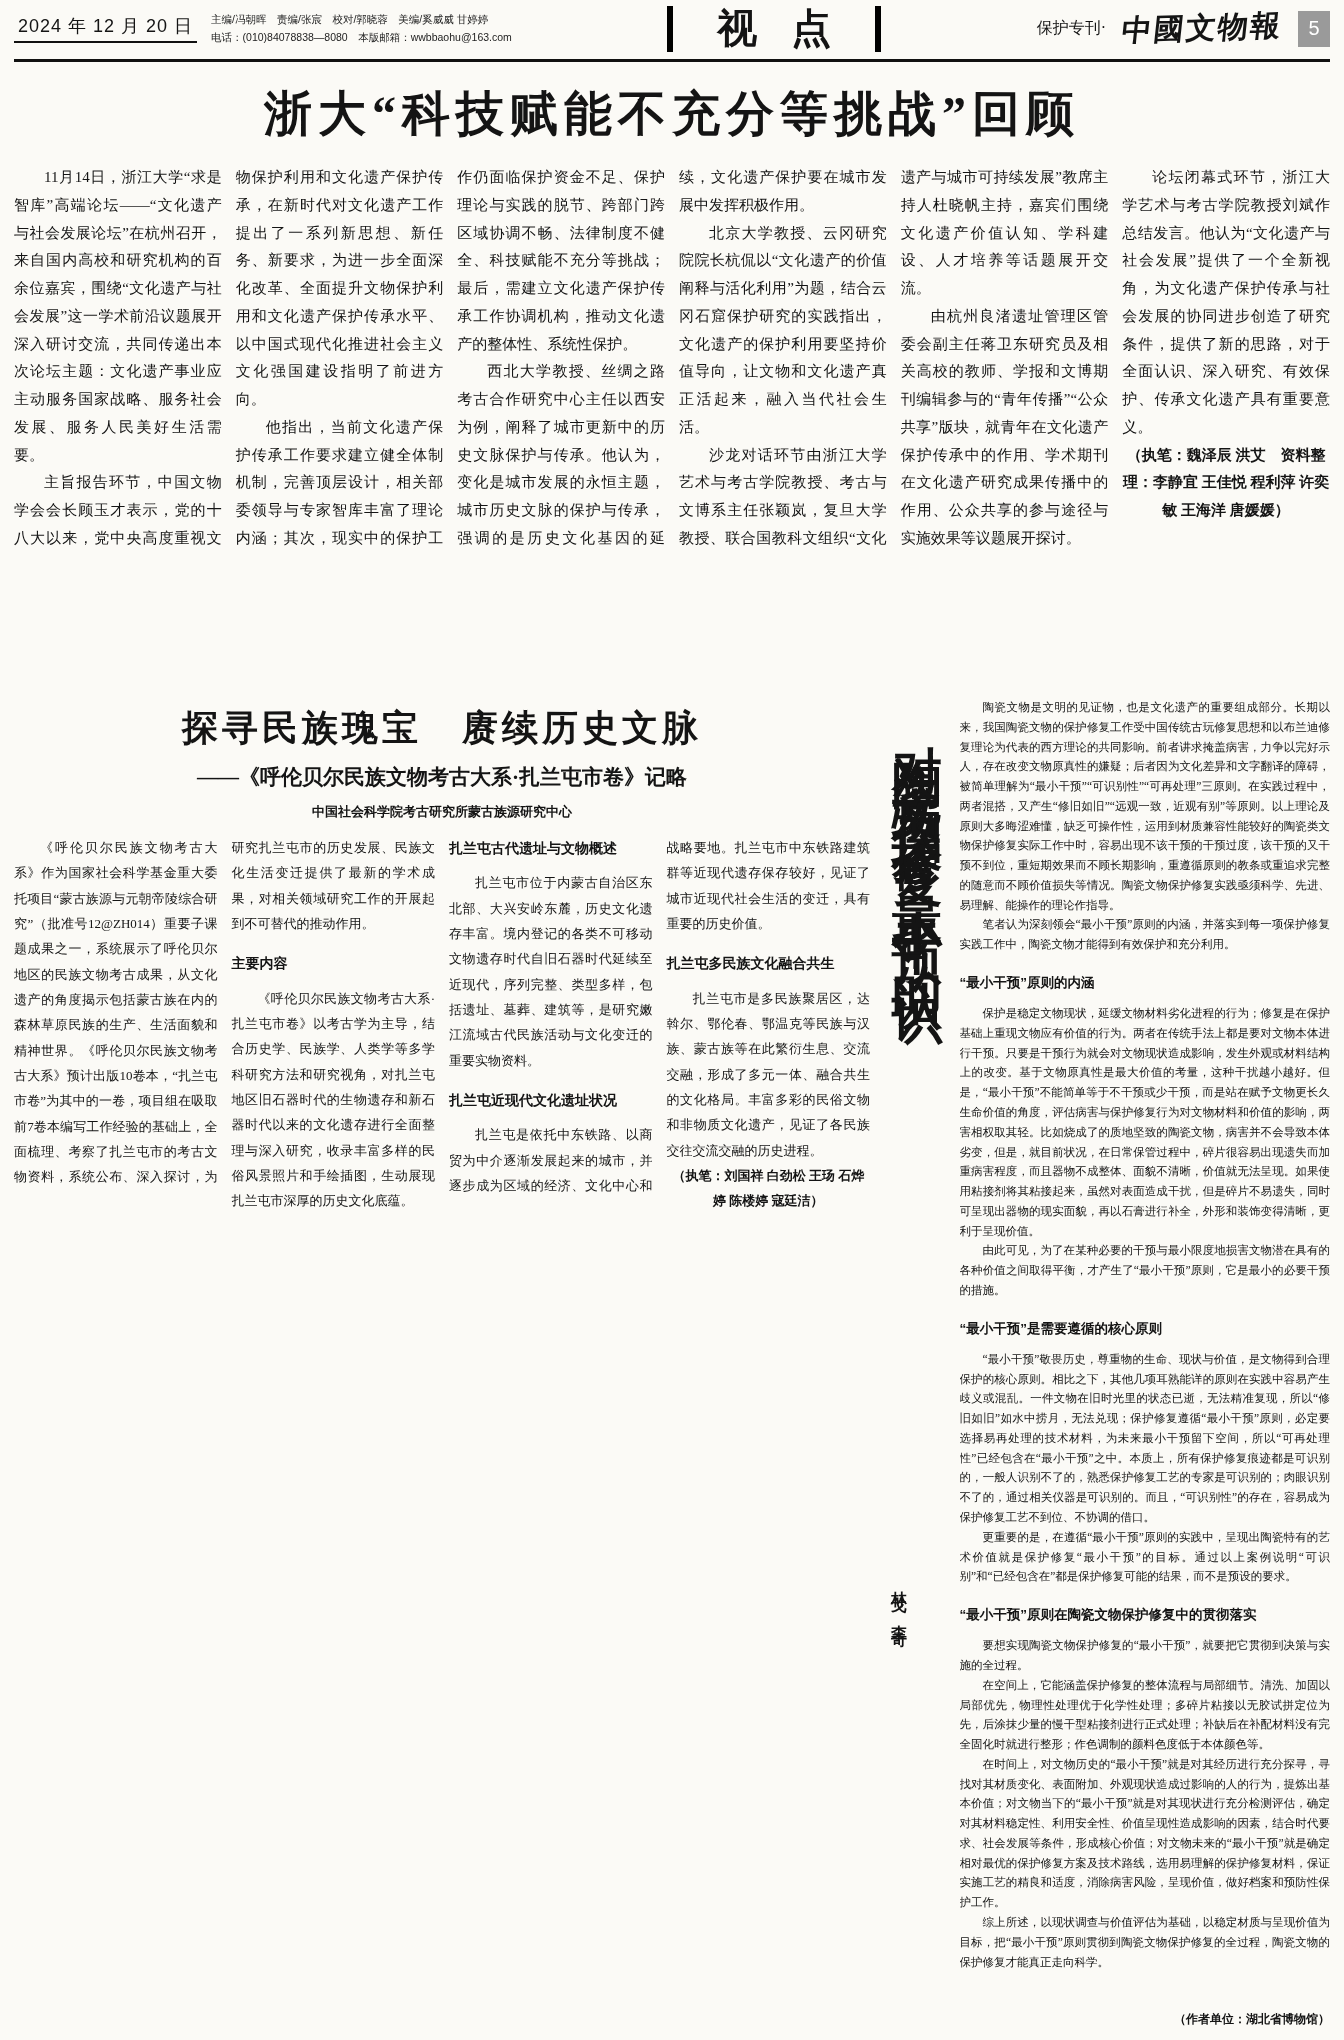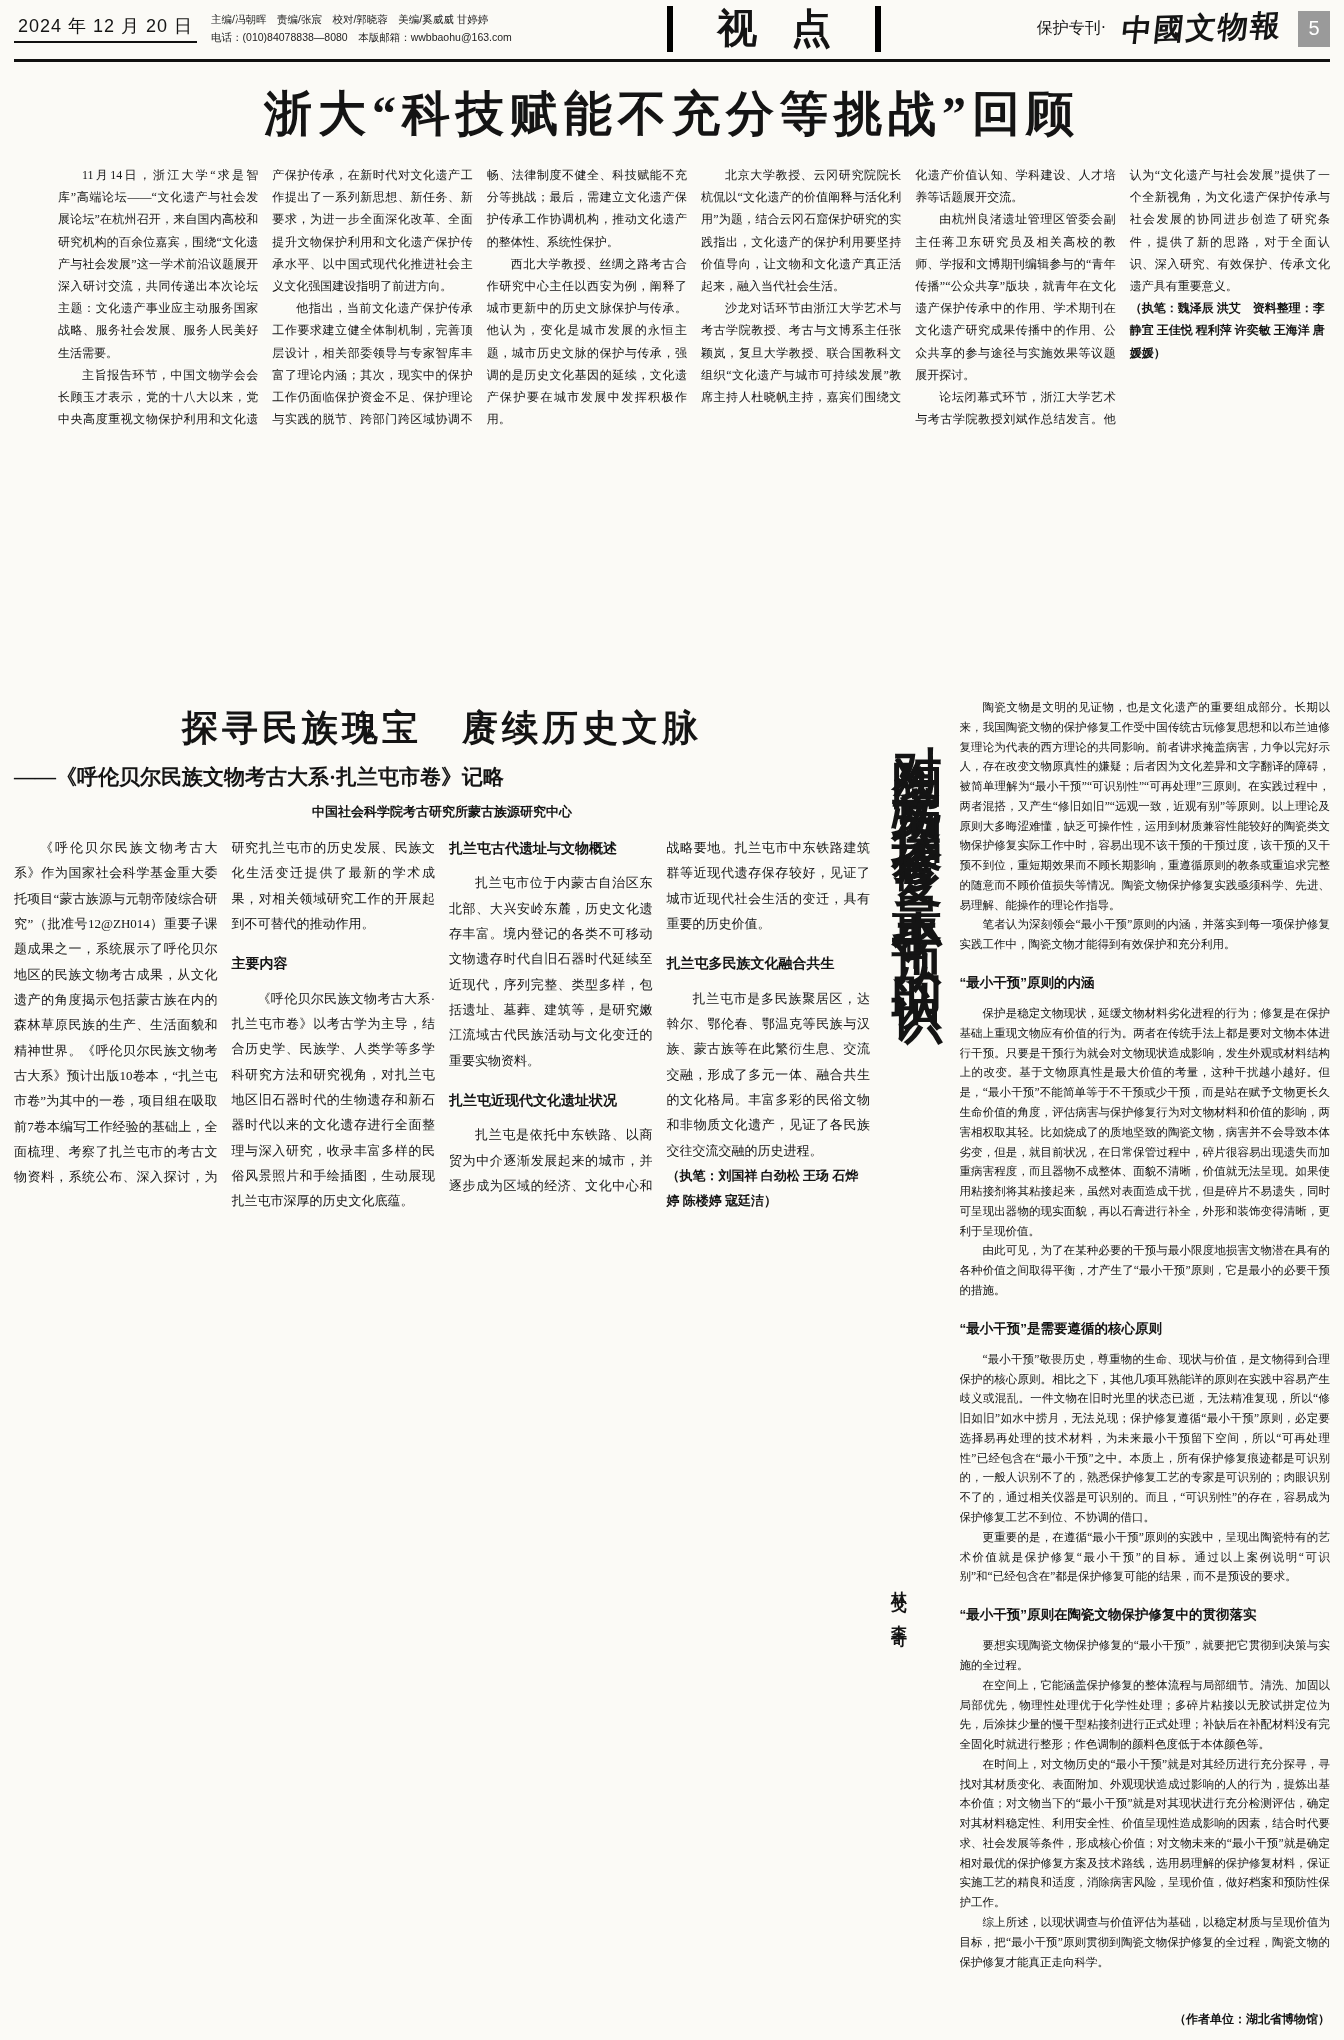--- a/index.html
+++ b/index.html
@@ -23,28 +23,28 @@
   .m-edition { font-size:16px; }
   .m-paper { font-size:30px; font-weight:900; transform:skewX(-8deg) rotate(-2deg);
              letter-spacing:2px; }
   .m-page { width:32px; height:36px; background:#9a9a9a; color:#fff; font-size:20px;
             display:flex; align-items:center; justify-content:center;
             font-family:"Liberation Sans",sans-serif; }
   
   .h1-forum { text-align:center; font-size:48px; font-weight:900; letter-spacing:6px;
               margin:20px 0 18px; }
   .cols6 { column-count:6; column-gap:14px; height:520px; overflow:hidden;
-           font-size:12px; line-height:1.85; text-align:justify;margin-left:44px; }
+           font-size:15px; line-height:1.85; text-align:justify; }
   .cols6 p, .cols4 p, .cer-body p { text-indent:2em; }
-  .credit { text-align:left; font-weight:700; text-indent:0 !important; }
+  .credit { text-align:center; font-weight:700; text-indent:0 !important; }
   
   .bottom { display:flex; gap:18px; margin-top:14px; height:1330px; }
   .zl { width:856px; display:flex; flex-direction:column; }
   .h1-zl { text-align:center; font-size:36px; font-weight:900; letter-spacing:4px; margin-top:6px; }
-  .h2-zl { text-align:left; font-size:21px; font-weight:700; margin-top:10px; }
+  .h2-zl { text-align:center; font-size:21px; font-weight:700; margin-top:10px; }
   .byline-zl { text-align:center; font-size:13px; font-weight:700; margin:12px 0 14px;
                font-family:"Liberation Sans",sans-serif; }
   .cols4 { column-count:4; column-gap:14px; flex:1; overflow:hidden;
            font-size:13px; line-height:1.95; text-align:justify; }
   .subhead { font-weight:900; font-size:14px; margin:14px 0 8px;
              font-family:"Liberation Sans",sans-serif; }
   
   .cer { flex:1; display:flex; gap:14px; }
   .cer-head { writing-mode:vertical-lr; text-orientation:upright; display:flex; gap:10px;
               padding-top:8px; }

